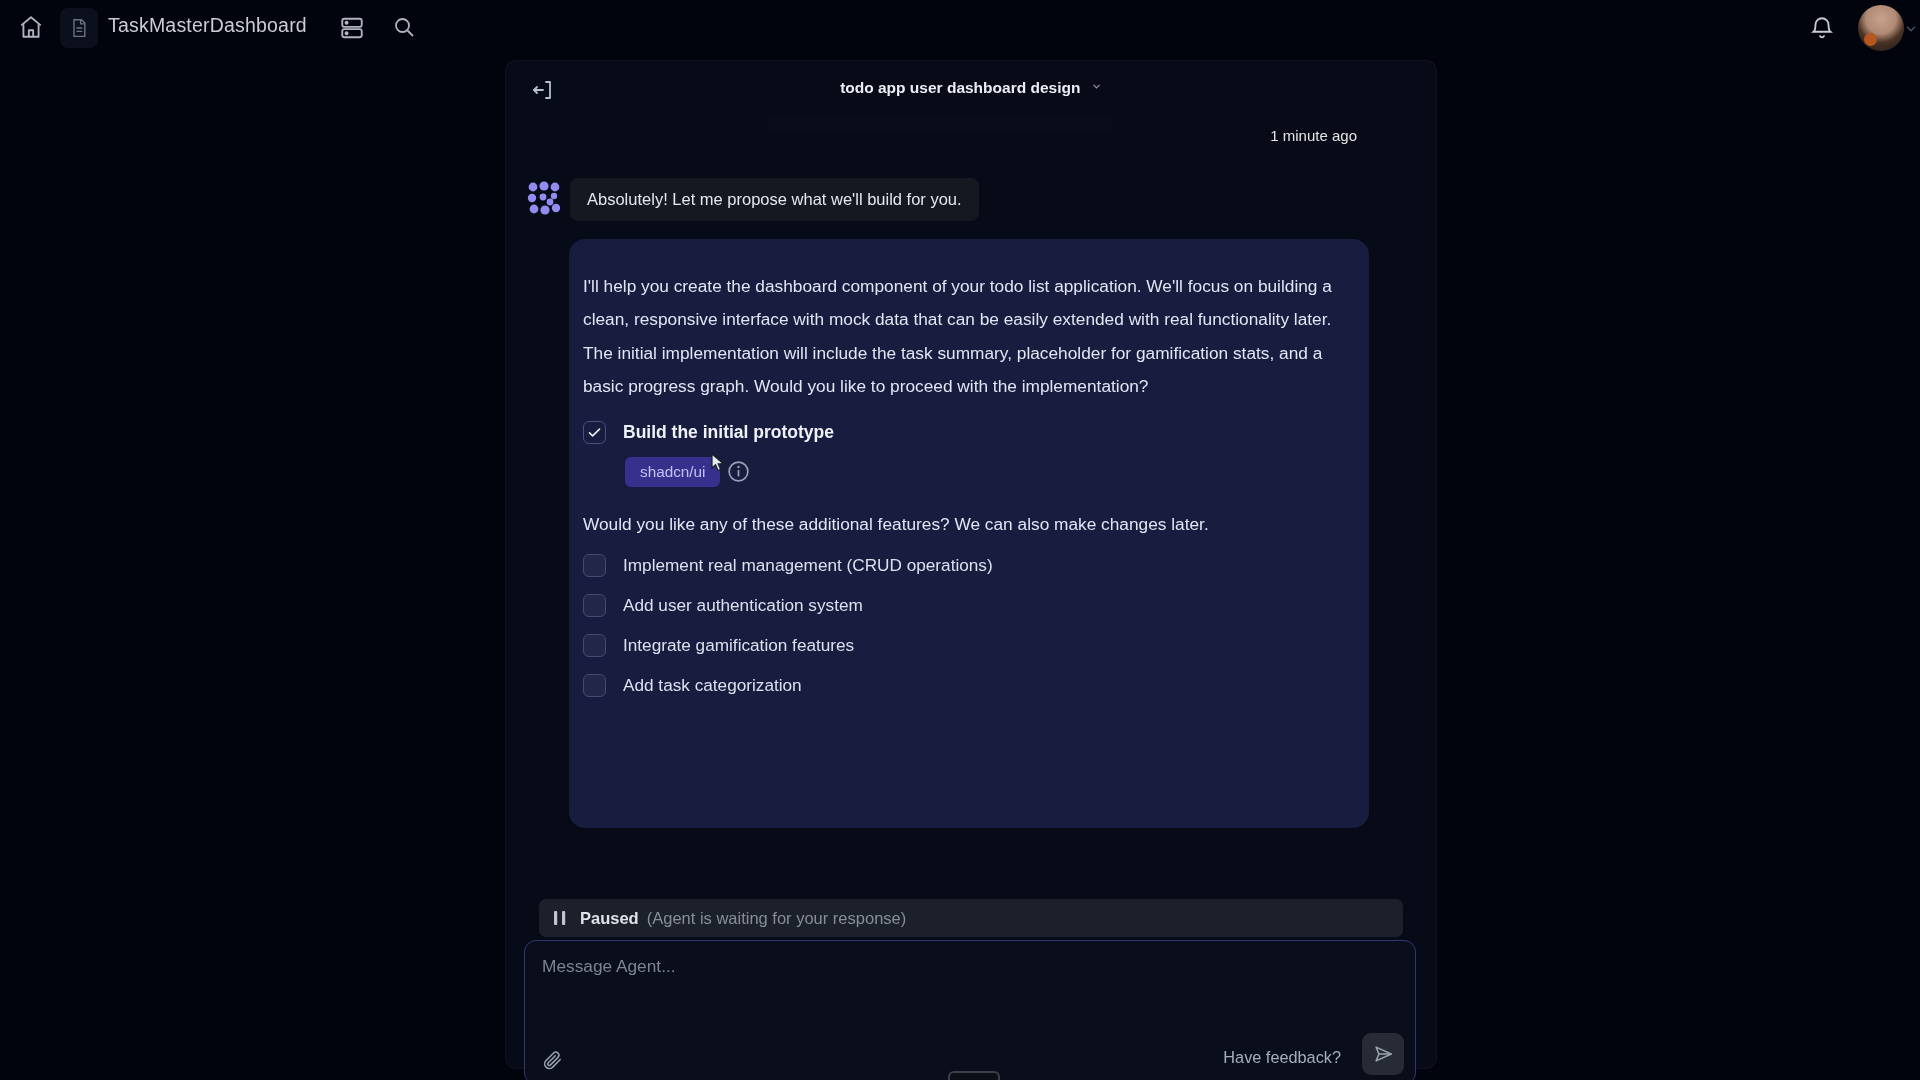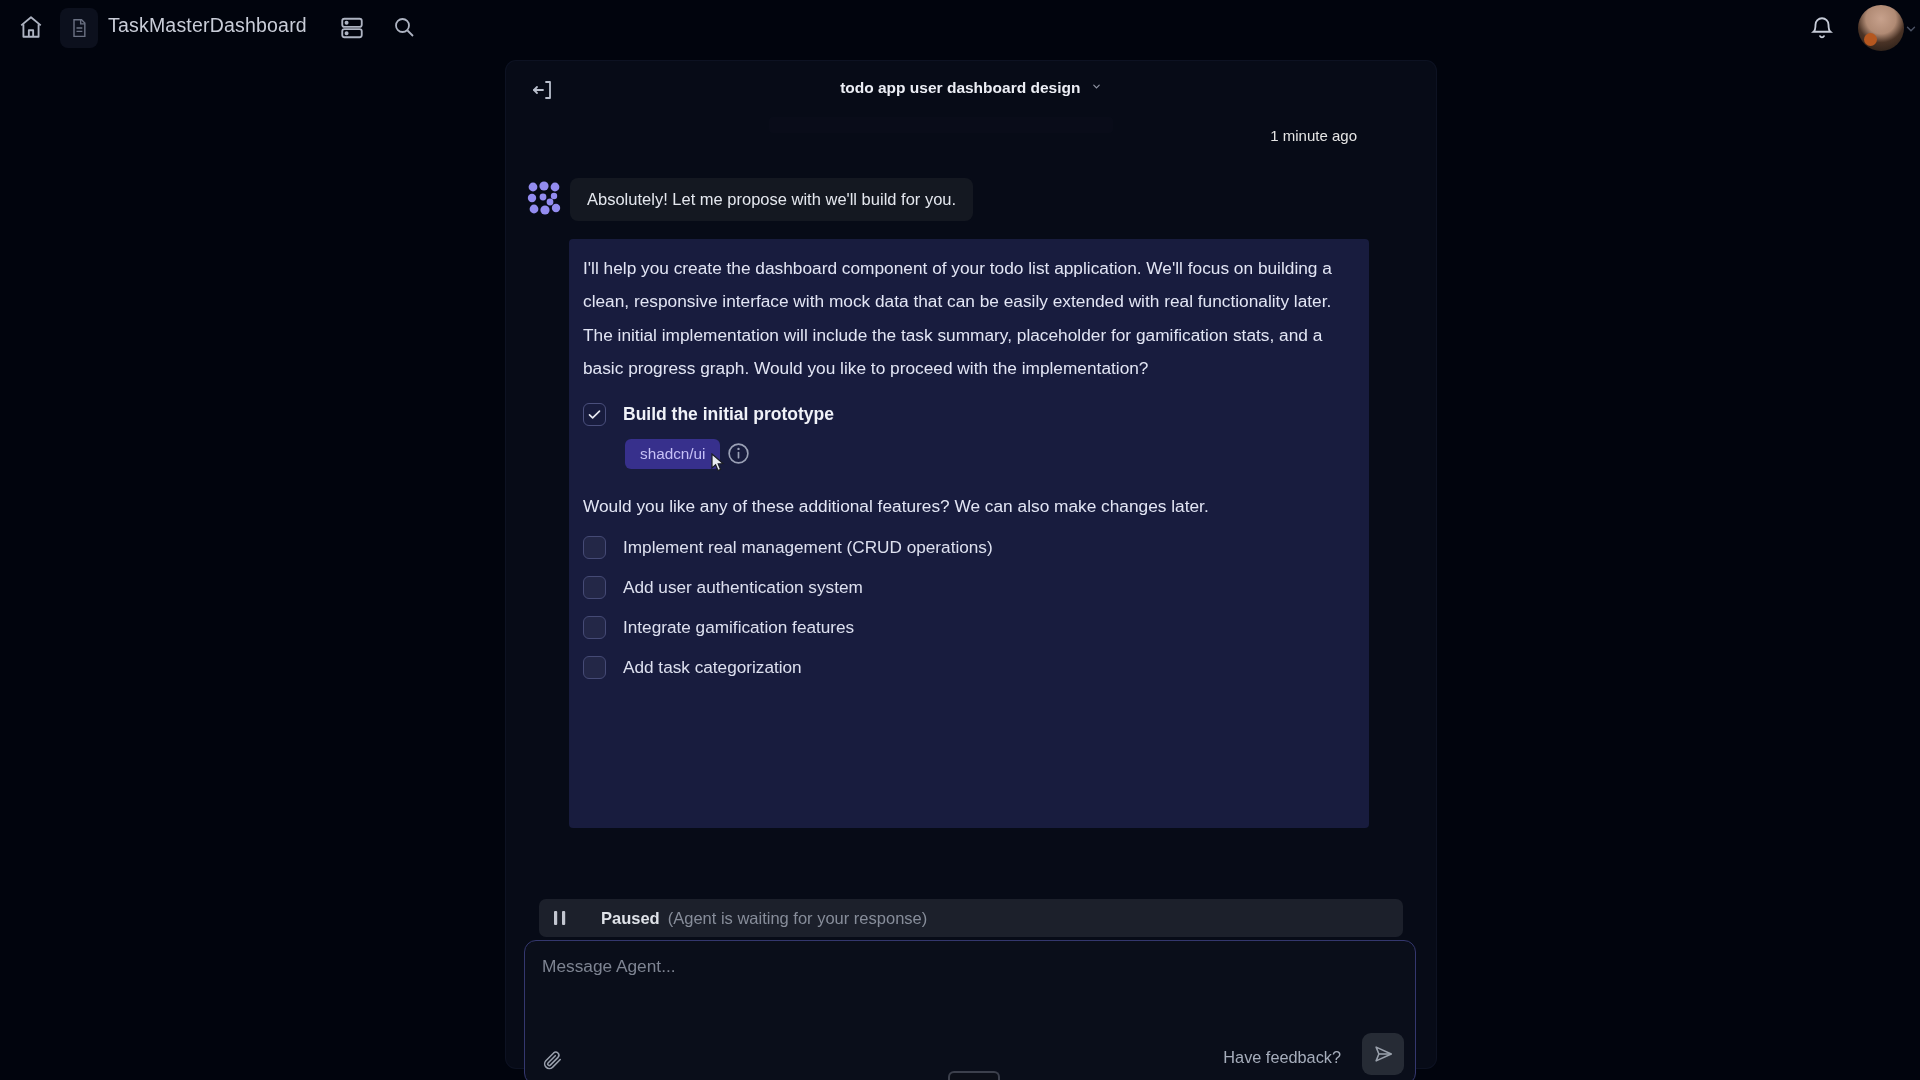--- a/index.html
+++ b/index.html
@@ -36,21 +36,21 @@
   .chat-title-caret { color:#8e93a2; margin-left:6px; vertical-align:1px; }
   .ghost-bar { position:absolute; left:263px; top:56px; width:344px; height:16px; background:#0b0f1c; border-radius:4px; opacity:.55; }
   .timestamp { position:absolute; right:79px; top:66px; font-size:15px; color:#e5e5e5; }
 
   .agent-avatar { position:absolute; left:20px; top:119px; width:36px; height:36px; }
   .bubble { position:absolute; left:64px; top:117px; background:#141821; border-radius:8px;
     padding:12px 17px; font-size:16.5px; color:#e4e7ee; }
 
   
   .card { position:absolute; left:63px; top:178px; width:800px; min-height:589px;
-    background:#181c3e; border-radius:4px; padding:13px 14px 14px 14px; }
+    background:#181c3e; border-radius:16px; padding:31px 14px 14px 14px; }
   .card-text { font-size:17.3px; line-height:33.4px; color:#e2e5f4; width:780px; }
   .row { display:flex; align-items:center; gap:17px; }
   .primary-row { margin-top:17px; }
   .checkbox { width:23px; height:23px; border-radius:6px; border:1.5px solid #454a75;
     background:rgba(255,255,255,0.05); flex:0 0 auto; display:flex; align-items:center; justify-content:center; cursor:pointer; }
   .checkbox.checked { background:transparent; border-color:#4a4f7c; color:#e8eaf2; }
   .primary-label { font-size:17.5px; font-weight:600; color:#f0f2f8; }
   .badge-row { margin-top:13px; margin-left:42px; display:flex; align-items:center; gap:6px; }
   .badge { display:inline-block; padding:6px 15px; background:#37308c; color:#c6c1f7;
     border-radius:6px; font-size:15.3px; cursor:pointer; }
@@ -60,21 +60,21 @@
   .option-label { font-size:17.2px; color:#dde0ef; }
   .approve-row { display:flex; justify-content:flex-end; margin-top:22px; }
   .approve-btn { display:flex; align-items:center; gap:11px; height:43px; padding:0 20px;
     background:#5847d8; color:#ffffff; border:none; border-radius:8px;
     font-size:17px; font-weight:600; font-family:inherit; cursor:pointer; }
 
   
   .paused-bar { position:absolute; left:33px; top:838px; width:864px; height:38px;
     background:#1c202b; border-radius:7px; display:flex; align-items:center; gap:13px; padding:0 14px;
     font-size:16.5px; }
-  .paused-title { font-weight:700; color:#dfe2e8;margin-left:21px; }
+  .paused-title { font-weight:700; color:#dfe2e8; }
   .paused-detail { color:#878d9a; }
   .composer { position:absolute; left:18px; top:879px; width:892px; height:145px;
     background:#0a0e1a; border:1.5px solid #34376e; border-radius:12px; }
   .composer textarea { position:absolute; left:0; top:0; width:100%; height:64px; background:transparent;
     border:none; outline:none; resize:none; padding:15px 17px; font-family:inherit;
     font-size:17.3px; color:#e6e9ef; }
   .composer textarea::placeholder { color:#7e8492; }
   .clip-btn { position:absolute; left:14px; bottom:11px; width:26px; height:26px; color:#9aa0ad; }
   .feedback-link { position:absolute; right:74px; bottom:17px; font-size:16.3px; color:#a6adbb; cursor:pointer; }
   .send-btn { position:absolute; right:11px; bottom:9px; width:42px; height:42px;
@@ -165,21 +165,21 @@
         <circle cx="29" cy="7" r="4.4"></circle>
       <circle cx="6" cy="18" r="4.2"></circle>
         <circle cx="17" cy="17" r="3.4"></circle>
         <circle cx="28" cy="16" r="3.2"></circle>
       <circle cx="8" cy="29" r="4.4"></circle>
         <circle cx="19" cy="30" r="4.6"></circle>
         <circle cx="30" cy="28" r="4.2"></circle>
       <circle cx="24" cy="22" r="3.4"></circle>
     </svg>
   </div>
-  <div class="bubble">Absolutely! Let me propose with we'll build for you.</div>
+  <div class="bubble">Absolutely! Let me propose what we'll build for you.</div>
 
   <div class="card">
     <div class="card-text">I'll help you create the dashboard component of your todo list application. We'll focus on building a clean, responsive interface with mock data that can be easily extended with real functionality later. The initial implementation will include the task summary, placeholder for gamification stats, and a basic progress graph. Would you like to proceed with the implementation?</div>
 
     <div class="row primary-row">
       <div class="checkbox checked">
         <svg width="15" height="15" viewBox="0 0 24 24" fill="none" stroke="currentColor" stroke-width="2.6" stroke-linecap="round" stroke-linejoin="round">
             <path d="m4 12.5 5 5L20 6.5"></path>
           </svg>
       </div>

